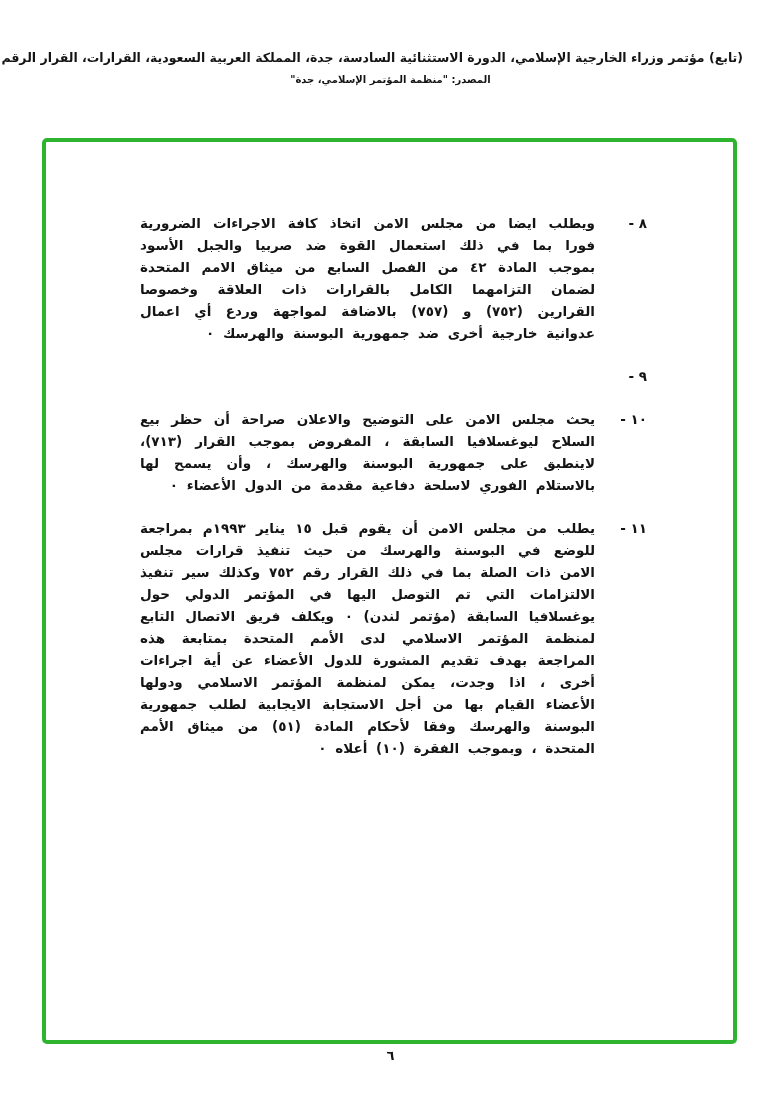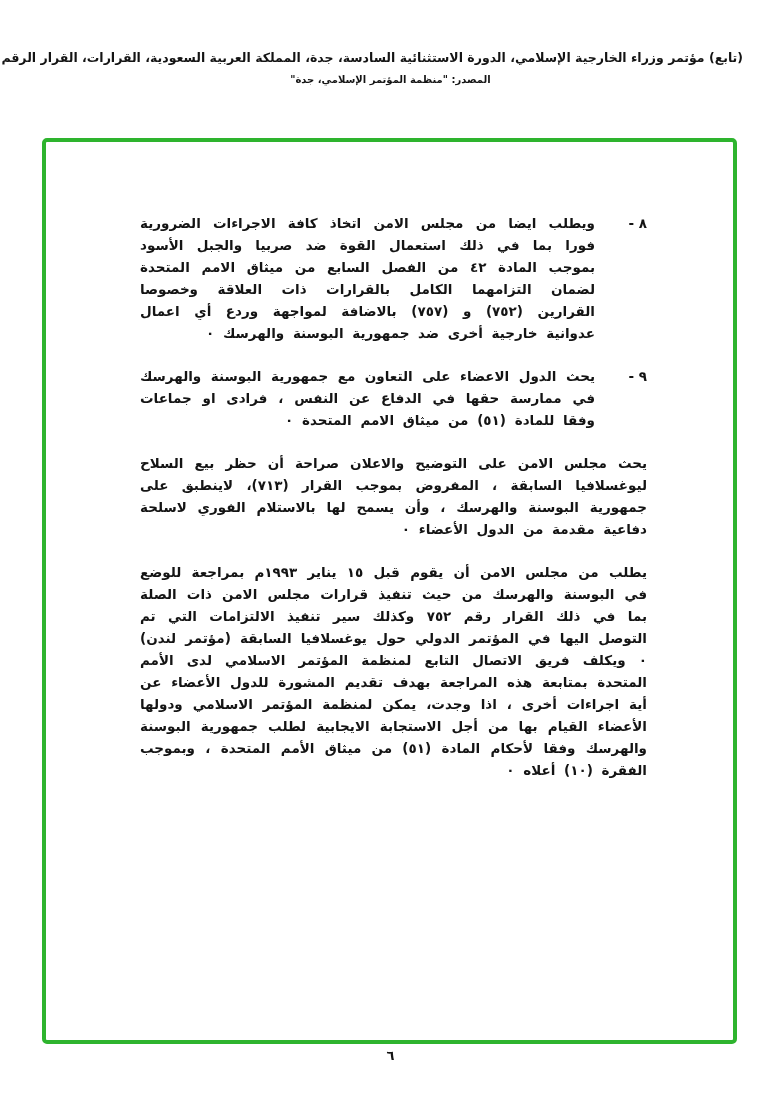--- a/index.html
+++ b/index.html
@@ -93,28 +93,29 @@
 <div class="frame">
   <div class="content">
 
     <div class="para">
       <div class="para-num">٨ -</div>
       <div class="para-body"><span class="para-lead">ويطلب ايضا</span> <span>من مجلس الامن اتخاذ كافة الاجراءات الضرورية فورا بما في ذلك استعمال القوة ضد صربيا والجبل الأسود بموجب المادة ٤٢ من الفصل السابع من ميثاق الامم المتحدة لضمان التزامهما الكامل بالقرارات ذات العلاقة وخصوصا القرارين (٧٥٢) و (٧٥٧) بالاضافة لمواجهة وردع أي اعمال عدوانية خارجية أخرى ضد جمهورية البوسنة والهرسك ٠</span></div>
     </div>
 
     <div class="para">
       <div class="para-num">٩ -</div>
-      <div class="para-body"><span class="para-lead">يحث</span> <span>الدول الاعضاء على التعاون مع جمهورية البوسنة والهرسك في ممارسة حقها في الدفاع عن النفس ، فرادى او جماعات وفقا للمادة (٥١) من ميثاق الامم المتحدة ٠</span></div>
     </div>
 
     <div class="para">
+      <div class="para-num">١٠ -</div>
       <div class="para-body"><span class="para-lead">يحث</span> <span>مجلس الامن على التوضيح والاعلان صراحة أن حظر بيع السلاح ليوغسلافيا السابقة ، المفروض بموجب القرار (٧١٣)، لاينطبق على جمهورية البوسنة والهرسك ، وأن يسمح لها بالاستلام الفوري لاسلحة دفاعية مقدمة من الدول الأعضاء ٠</span></div>
     </div>
 
     <div class="para">
+      <div class="para-num">١١ -</div>
       <div class="para-body"><span class="para-lead">يطلب</span> <span>من مجلس الامن أن يقوم قبل ١٥ يناير ١٩٩٣م بمراجعة للوضع في البوسنة والهرسك من حيث تنفيذ قرارات مجلس الامن ذات الصلة بما في ذلك القرار رقم ٧٥٢ وكذلك سير تنفيذ الالتزامات التي تم التوصل اليها في المؤتمر الدولي حول يوغسلافيا السابقة (مؤتمر لندن) ٠ ويكلف فريق الاتصال التابع لمنظمة المؤتمر الاسلامي لدى الأمم المتحدة بمتابعة هذه المراجعة بهدف تقديم المشورة للدول الأعضاء عن أية اجراءات أخرى ، اذا وجدت، يمكن لمنظمة المؤتمر الاسلامي ودولها الأعضاء القيام بها من أجل الاستجابة الايجابية لطلب جمهورية البوسنة والهرسك وفقا لأحكام المادة (٥١) من ميثاق الأمم المتحدة ، وبموجب الفقرة (١٠) أعلاه ٠</span></div>
     </div>
 
   </div>
 </div>
 
 <div class="page-footer">
   <span>٦</span>
 </div>
 

